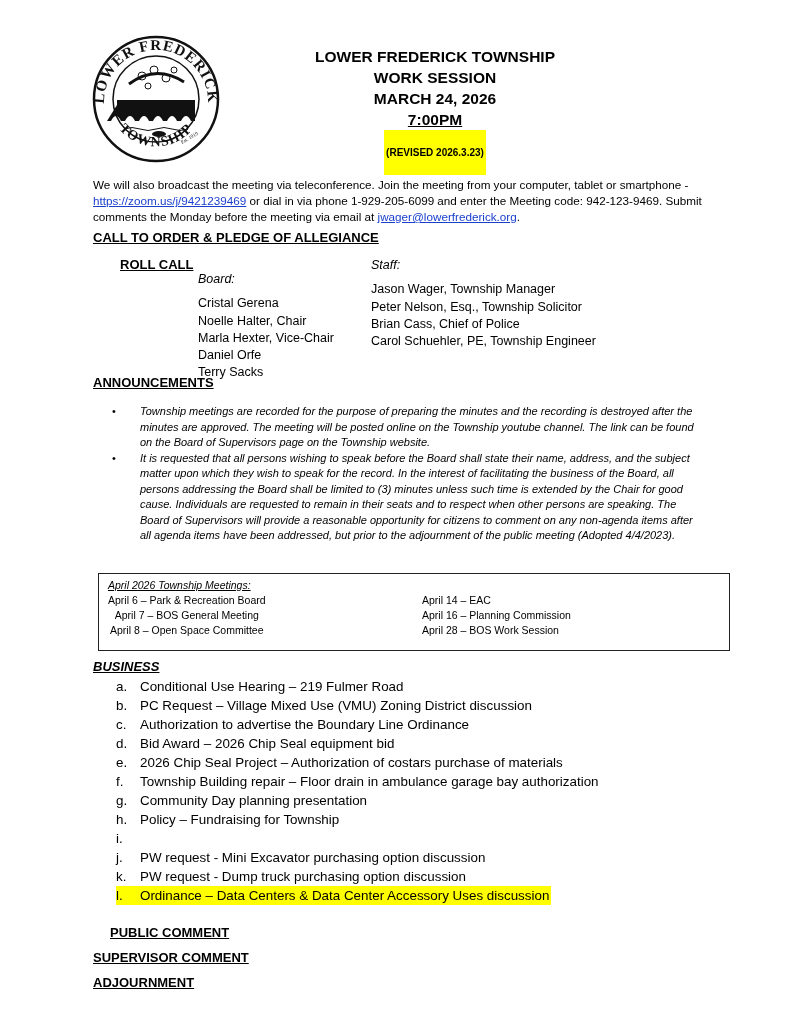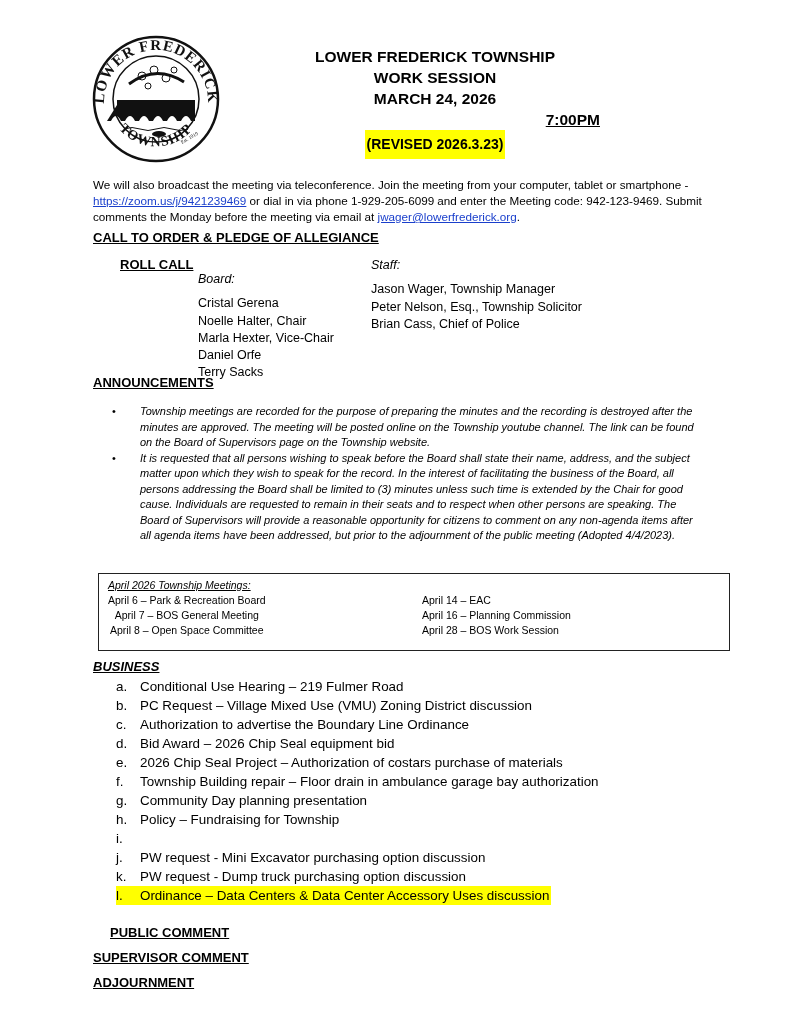--- a/index.html
+++ b/index.html
@@ -1,21 +1,21 @@
 <!DOCTYPE html>
 <html><head>
 <meta charset="utf-8">
 <style>
   html, body { margin: 0; padding: 0; background: #ffffff; }
   body { width: 791px; height: 1024px; position: relative; overflow: hidden; color: #000; font-family: "Liberation Sans", "DejaVu Sans", sans-serif; }
   .page { position: absolute; left: 0; top: 0; width: 791px; height: 1024px; }
   .seal { position: absolute; left: 84px; top: 34px; width: 144px; height: 130px; }
   .title-block { position: absolute; left: 270px; top: 46px; width: 330px; text-align: center; font-weight: bold; font-size: 15.5px; line-height: 21px; }
-  .title-block .u { text-decoration: underline; text-align: right; }
-  .title-block .rev { display: inline-block; background: #ffff00; font-size: 14px; padding: 4px 2px; }
+  .title-block .u { text-decoration: underline; }
+  .title-block .rev { display: inline-block; background: #ffff00; font-size: 10px; padding: 12px 2px; }
   .intro { position: absolute; left: 93px; top: 177px; width: 640px; font-size: 11.7px; line-height: 16px; }
   .intro a { color: #1a3fcc; text-decoration: underline; }
   .h { position: absolute; left: 93px; font-weight: bold; font-size: 13px; text-decoration: underline; }
   .rc-col { position: absolute; font-size: 12.5px; line-height: 17.3px; }
   .rc-col .hd { font-style: italic; margin-bottom: 7px; }
   .ann { position: absolute; left: 112px; top: 404px; width: 590px; font-style: italic; font-size: 11px; line-height: 15.5px; }
   .ann .bul { display: flex; margin-bottom: 0; }
   .ann .dot { width: 28px; flex: none; font-style: normal; }
   .meet-box { position: absolute; left: 98px; top: 573px; width: 602px; height: 76px; border: 1.5px solid #222; font-size: 10.5px; line-height: 15px; padding-left: 28px; }
   .meet-box .cap { position: absolute; left: 9px; top: 4px; font-style: italic; text-decoration: underline; }
@@ -82,20 +82,21 @@
     <div>Noelle Halter, Chair</div>
     <div>Marla Hexter, Vice-Chair</div>
     <div>Daniel Orfe</div>
     <div>Terry Sacks</div>
   </div>
   <div class="rc-col" style="left:371px; top:257px;">
     <div class="hd">Staff:</div>
     <div>Jason Wager, Township Manager</div>
     <div>Peter Nelson, Esq., Township Solicitor</div>
     <div>Brian Cass, Chief of Police</div>
+    <div>Carol Schuehler, PE, Township Engineer</div>
   </div>
 
   <div class="h" style="top:375px;">ANNOUNCEMENTS</div>
   <div class="ann">
     <div class="bul">
       <span class="dot">•</span>
       <span>Township meetings are recorded for the purpose of preparing the minutes and the recording is destroyed after the minutes are approved.  The meeting will be posted online on the Township youtube channel.  The link can be found on the Board of Supervisors page on the Township website.</span>
     </div>
     <div class="bul">
       <span class="dot">•</span>

